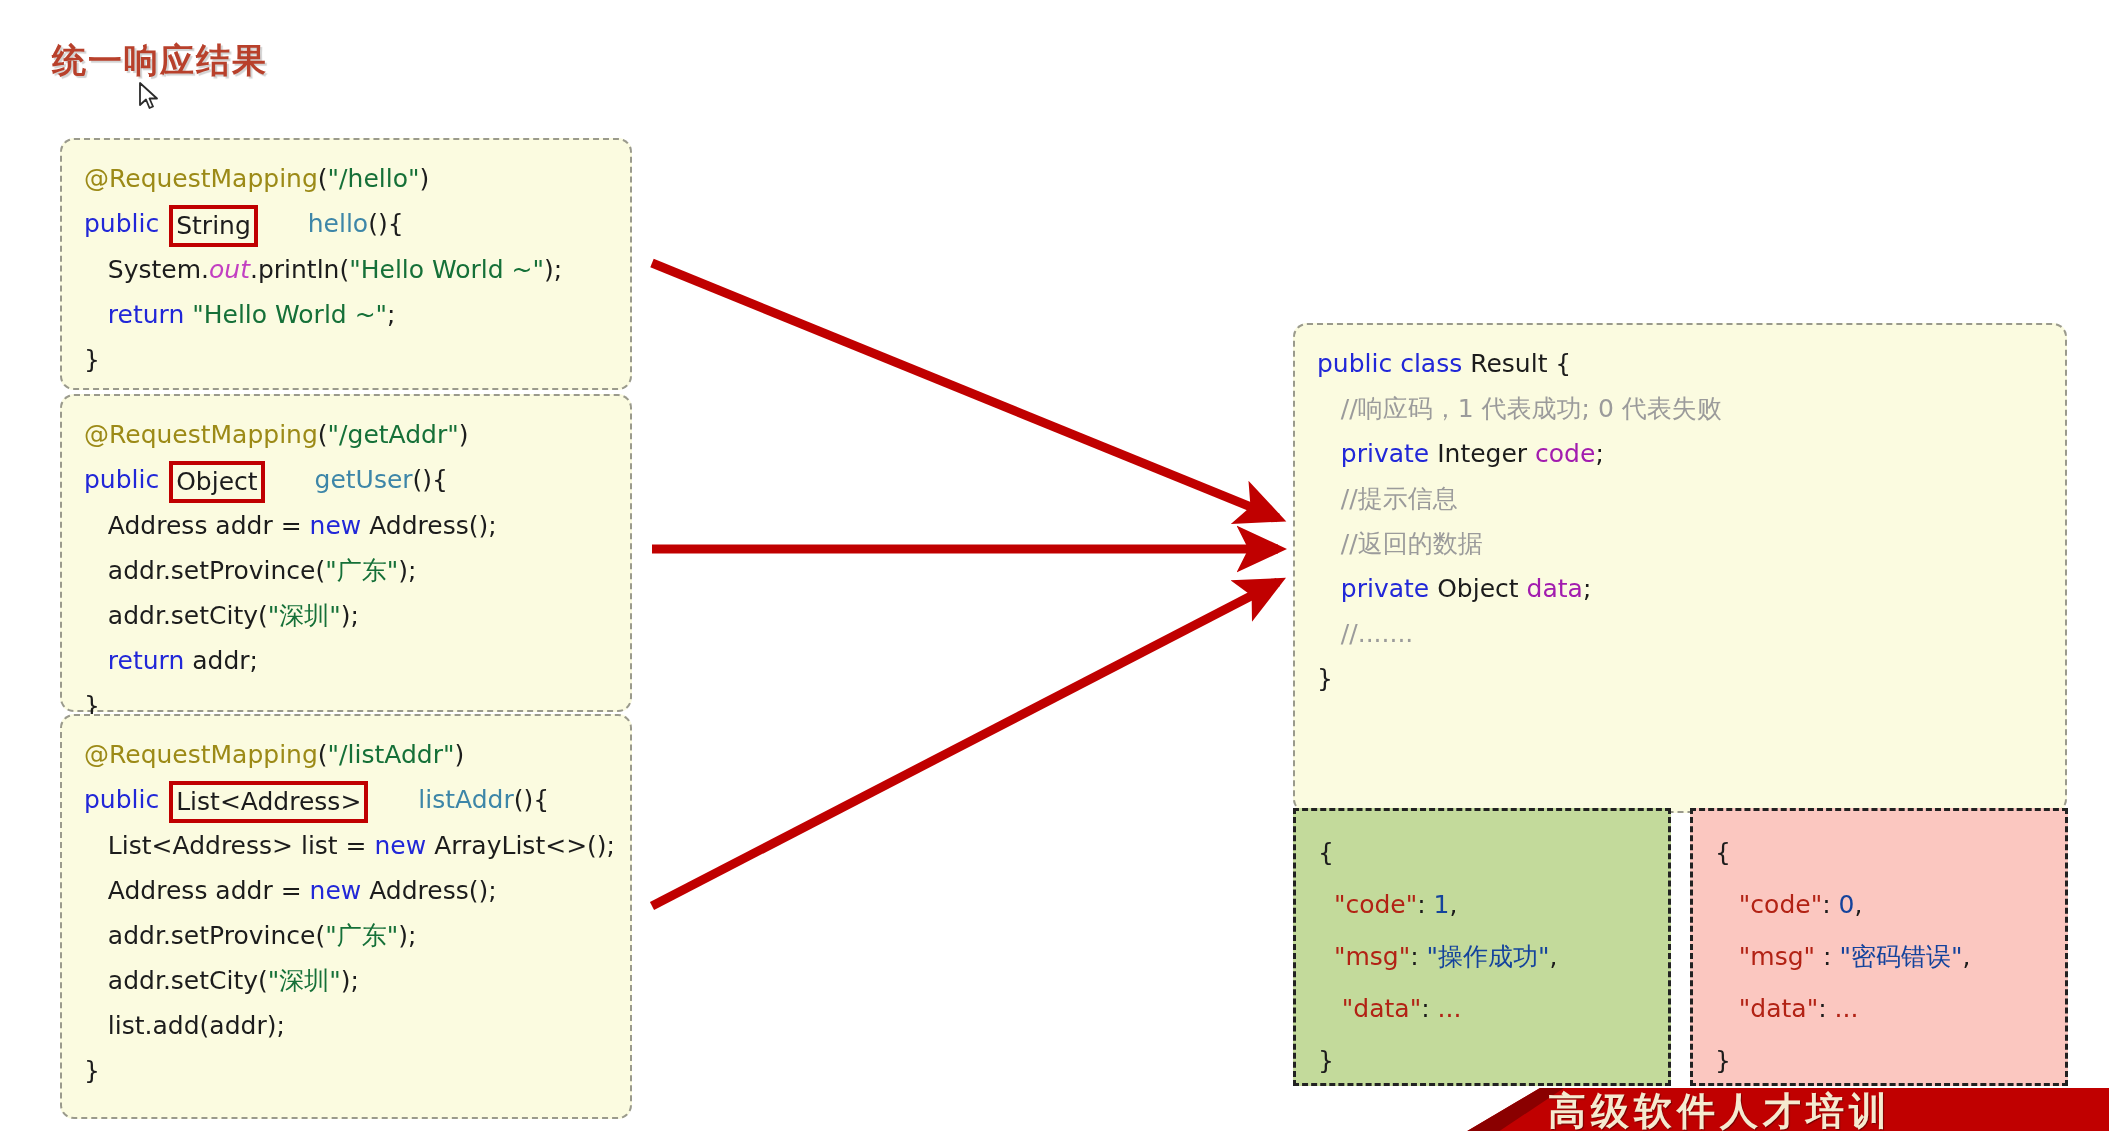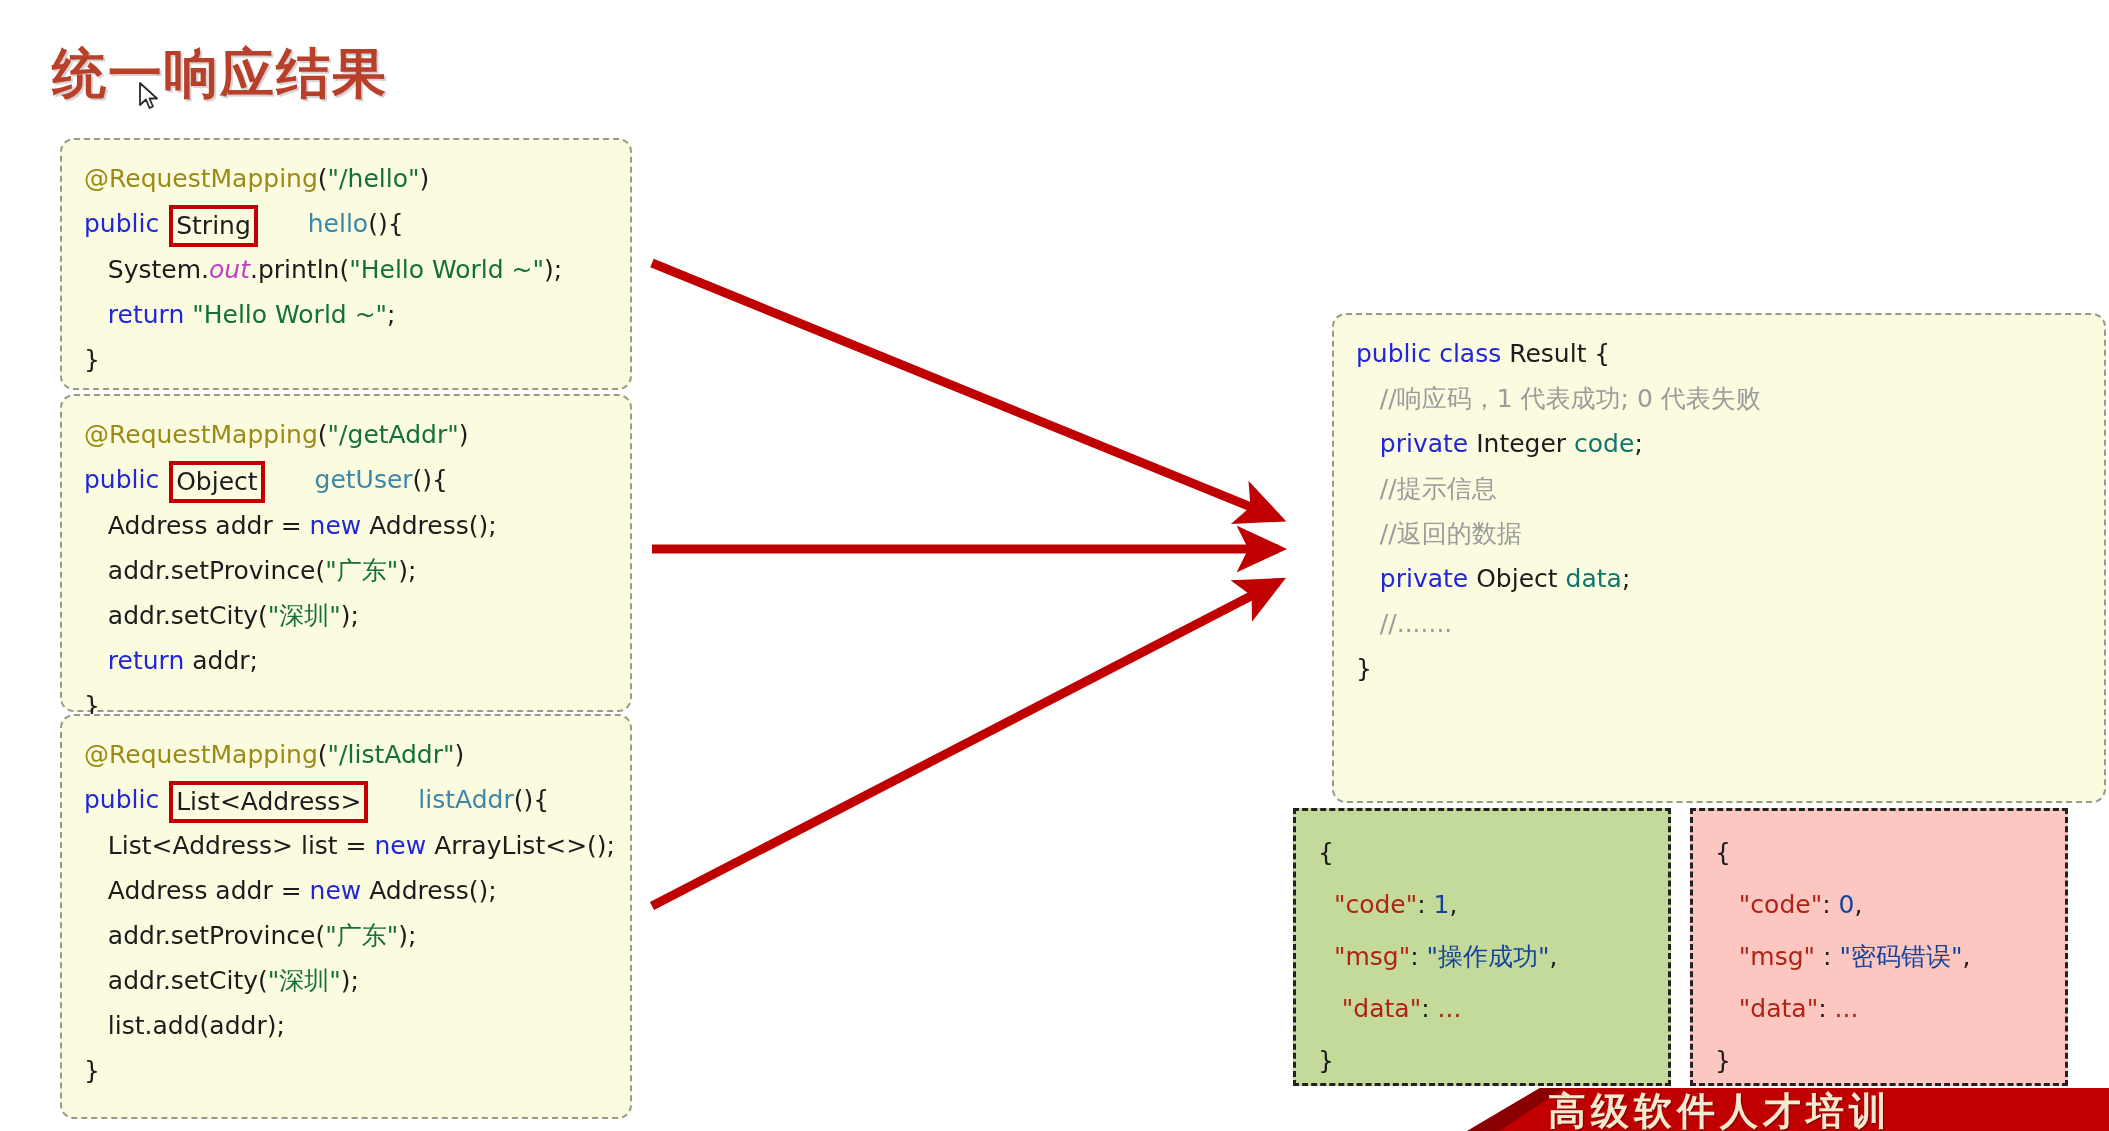--- a/index.html
+++ b/index.html
@@ -14,21 +14,21 @@
     overflow: hidden;
     font-family: "Liberation Sans", "DejaVu Sans", sans-serif;
     background: #ffffff;
   }
 
   
   #page-title {
     position: absolute;
     left: 52px;
     top: 38px;
-    font-size: 54px;
+    font-size: 34px;
     font-weight: bold;
     color: #b8402b;
     letter-spacing: 2px;
     text-shadow: 2px 2px 1px rgba(0,0,0,0.18);
     white-space: nowrap;
   }
 
   
   #mouse-cursor {
     position: absolute;
@@ -56,41 +56,41 @@
     color: #1c1c1c;
   }
 
   
   .tk-anno   { color: #9c8a17; margin-top: 32px; }
   .tk-str    { color: #157038; }
   .tk-kw     { color: #2127d8; }
   .tk-meth   { color: #3d86a8; margin-left: 40px; }
   .tk-plain  { color: #1c1c1c; }
   .tk-static { color: #c23fc2; font-style: italic; }
-  .tk-field  { color: #0f766e; }
+  .tk-field  { color: #a21caf; }
   .tk-cmt    { color: #9b9b9b; }
   .tk-type   { color: #1c1c1c; }
 
   .hl-box {
     border: 4px solid #c00000;
     padding: 0px 3px;
     margin: 0 2px;
     display: inline-block;
     line-height: 34px;
     vertical-align: -2px;
     background: transparent;
   }
 
   
   #card-hello   { left: 60px; top: 138px;  width: 572px; height: 252px; }
   #card-getaddr { left: 60px; top: 394px;  width: 572px; height: 318px; }
   #card-listaddr{ left: 60px; top: 714px;  width: 572px; height: 405px; }
 
   
-  #card-result  { left: 1293px; top: 313px; width: 774px; height: 490px; margin-left: 39px; }
+  #card-result  { left: 1293px; top: 323px; width: 774px; height: 490px; }
 
   
   .json-box {
     position: absolute;
     border: 3px dashed #222222;
     box-sizing: border-box;
     padding: 16px 22px;
   }
   #json-success { left: 1293px; top: 808px; width: 378px; height: 278px; background: #c3da9b; }
   #json-error   { left: 1690px; top: 808px; width: 378px; height: 278px; background: #fbc7c0; }

